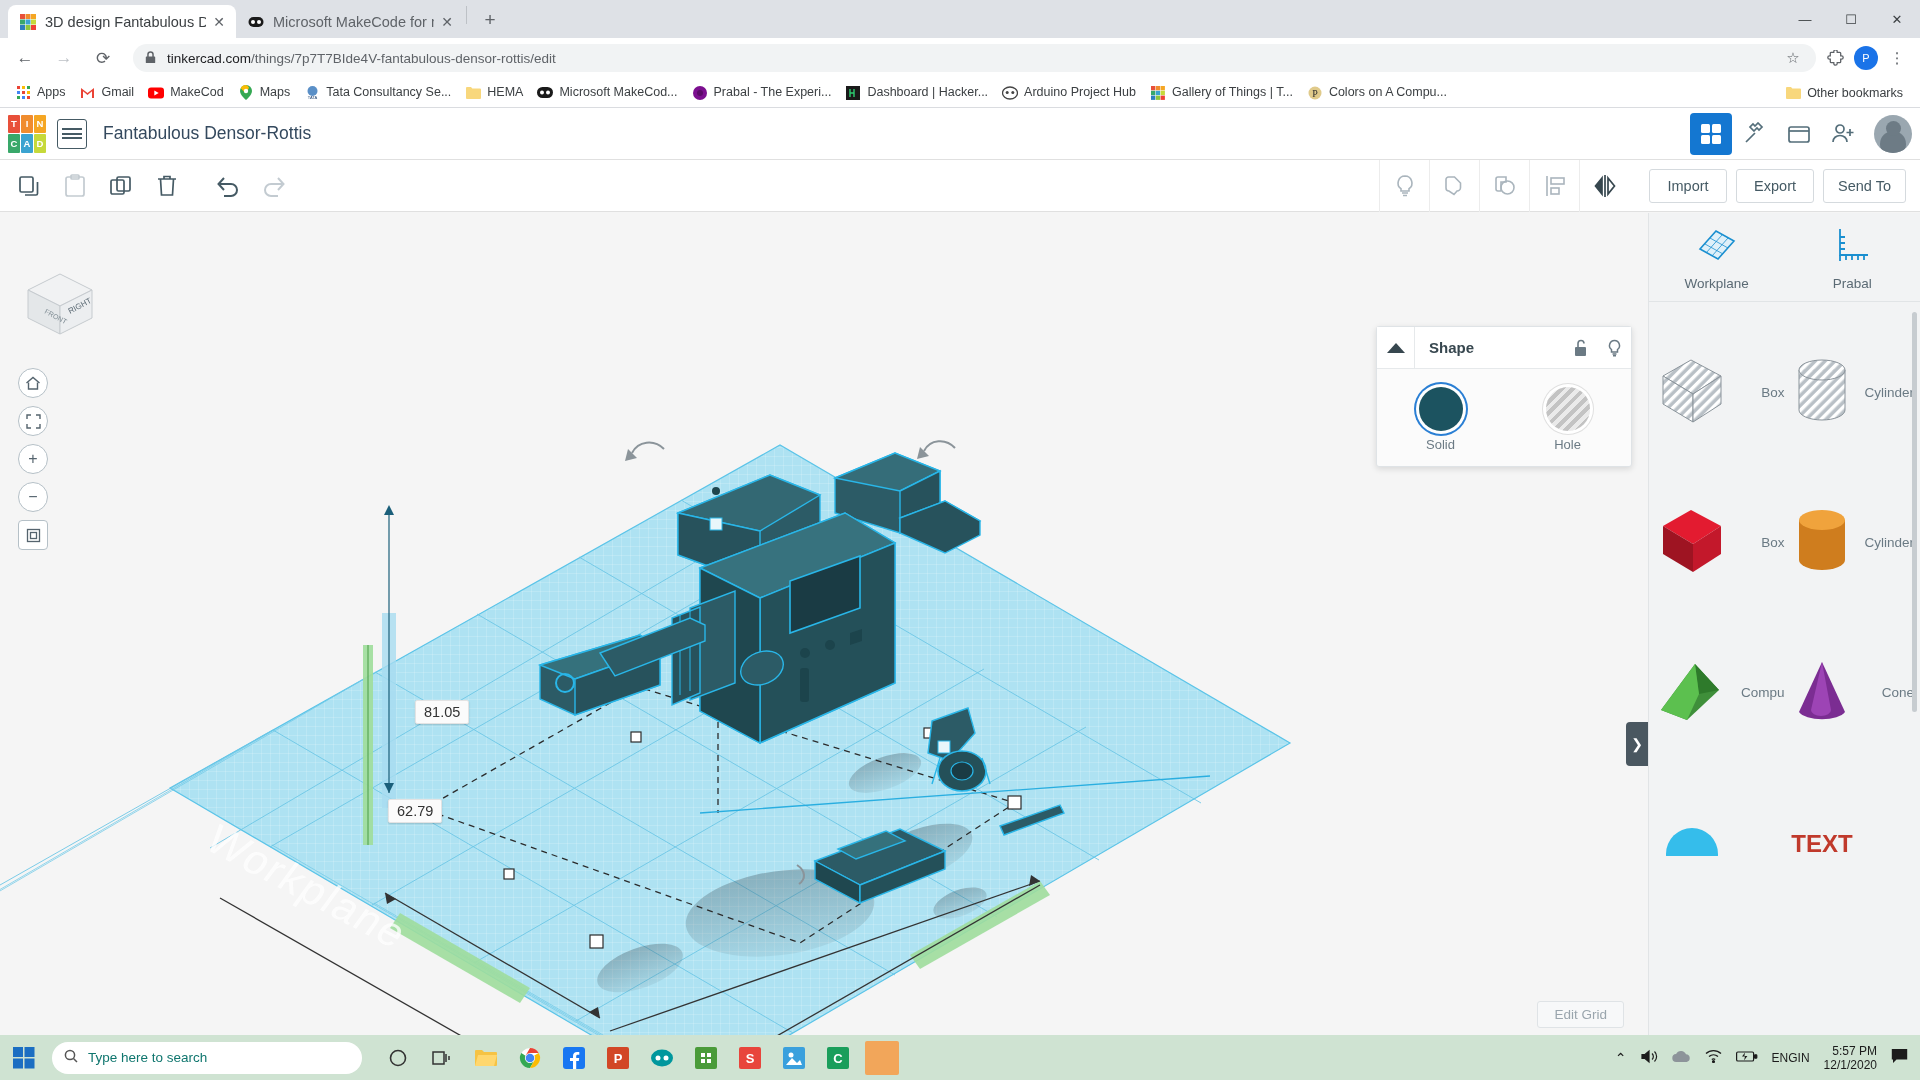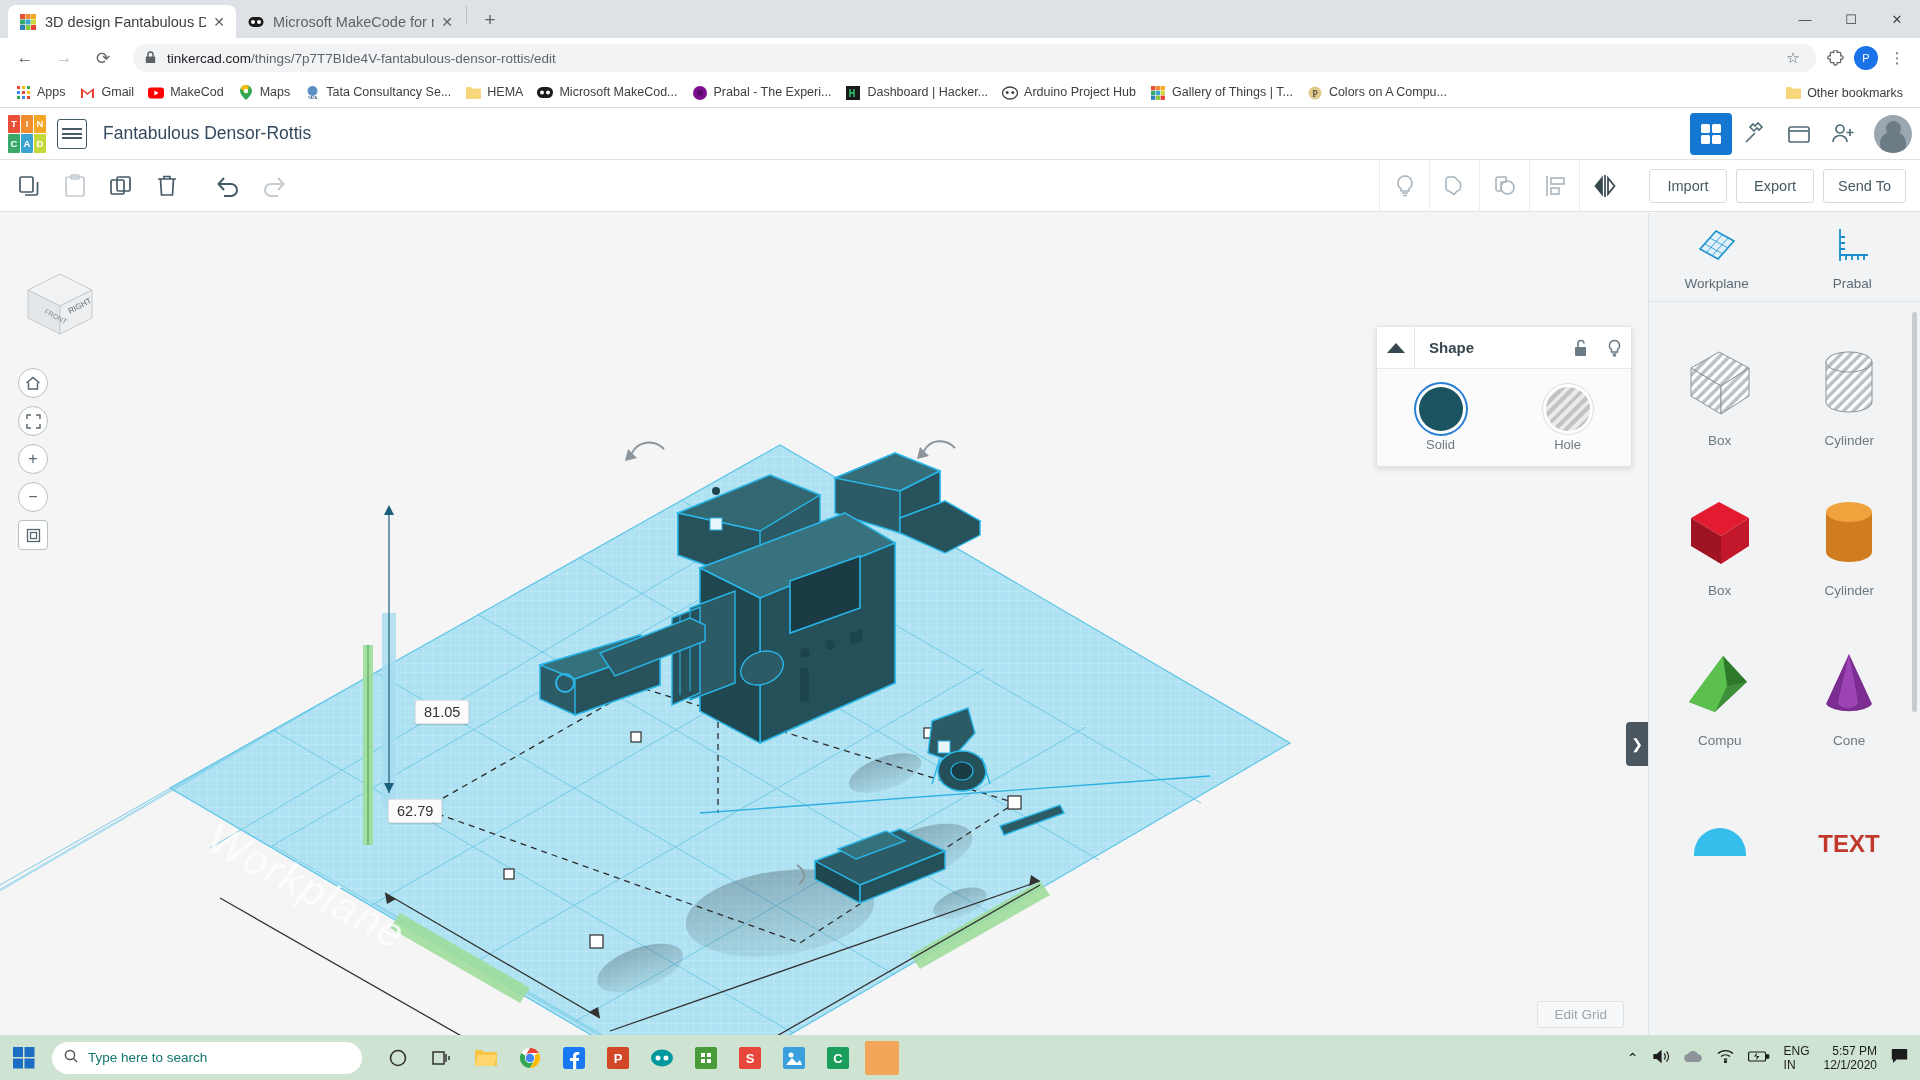--- a/index.html
+++ b/index.html
@@ -272,21 +272,21 @@
     padding: 7px 12px 9px; position: relative;
   }
   .sb-sel-sm { font-size: 11.5px; color: #8d979e; }
   .sb-sel-lg { font-size: 16.5px; color: #3d4b54; margin-top: 2px; }
   .sb-sel-caret { position: absolute; right: 12px; top: 22px; color: #37474f; font-size: 10px; }
   .sb-grid {
     flex: 1; display: grid; grid-template-columns: 1fr 1fr;
     grid-auto-rows: 150px; padding: 14px 6px 0 6px; overflow: hidden;
     position: relative; background: #f2f3f4;
   }
-  .sb-item { display: flex; flex-direction: column; align-items: center; justify-content: center; }
+  .sb-item { display: flex; flex-direction: row; align-items: center; justify-content: space-between; }
   .sb-item-art { height: 96px; display: flex; align-items: center; justify-content: center; }
   .sb-item-lbl { font-size: 13.5px; color: #6b7a84; margin-top: 2px; }
   .sb-scroll {
     position: absolute; right: 3px; top: 10px; width: 5px; height: 400px;
     background: #c7ccd0; border-radius: 3px;
   }
 
   
   .taskbar {
     position: absolute; left: 0; bottom: 0; width: 1920px; height: 45px;
@@ -301,21 +301,21 @@
   .tb-apps { display: flex; align-items: center; gap: 4px; margin-left: 16px; }
   .tb-app {
     width: 40px; height: 40px; display: flex; align-items: center;
     justify-content: center; border-radius: 3px; position: relative;
   }
   .tray {
     position: absolute; right: 0; display: flex; align-items: center;
     gap: 14px; padding-right: 12px; font-size: 12px; color: #1c1c1c;
   }
   .tray-time { display: flex; flex-direction: column; align-items: flex-end; line-height: 14px; }
-  .tray-lang { display: flex; flex-direction: column; align-items: flex-start; line-height: 14px; }
+  .tray-lang { display: flex; flex-direction: row; align-items: flex-start; line-height: 14px; }
 </style>
 </head>
 <body>
 
 <div class="browser">
 
   <div class="tabstrip">
     <div class="tab active">
       <span class="tab-favicon">
         <svg width="16" height="16" viewBox="0 0 16 16">

